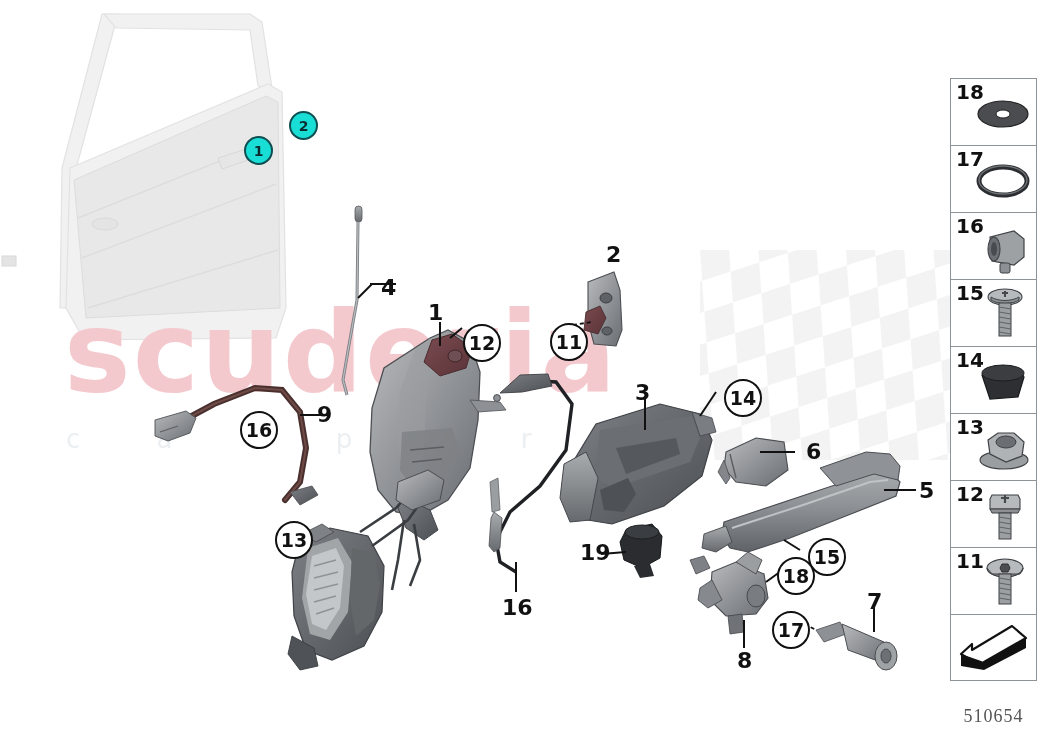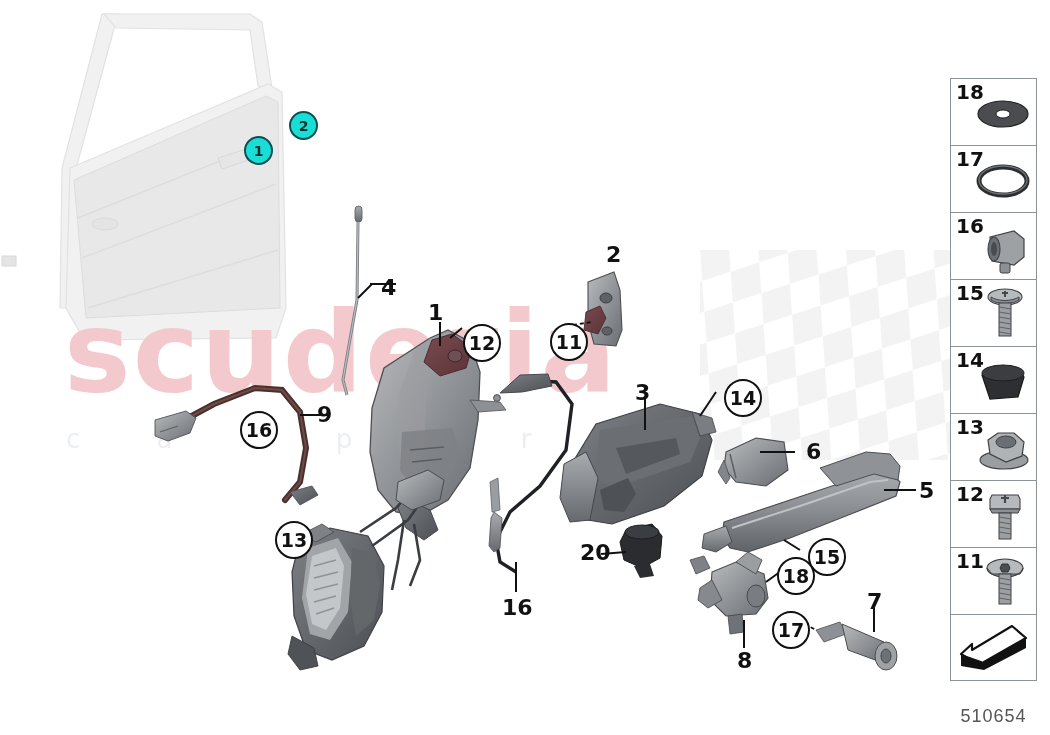--- a/index.html
+++ b/index.html
@@ -33,21 +33,21 @@
 
   
   .legend{position:absolute;left:950px;top:78px;width:87px;}
   .lbox{position:relative;height:67px;border:1.4px solid #8e9398;border-bottom:none;
         background:#fff;box-sizing:border-box;}
   .lbox:last-of-type{border-bottom:1.4px solid #8e9398;}
   .lnum{position:absolute;left:5px;top:3px;font-size:20px;font-weight:700;color:#111;
         font-family:"DejaVu Sans",sans-serif;line-height:1;}
   .lart{position:absolute;right:4px;top:4px;width:58px;height:59px;}
   .dnum{position:absolute;left:950px;top:706px;width:87px;text-align:center;
-        font-size:18px;color:#555;font-family:Liberation Sans, sans-serif;letter-spacing:1px;}
+        font-size:18px;color:#555;font-family:Liberation Serif, serif;letter-spacing:1px;}
 </style>
 </head>
 <body>
 
 <div id="stage">
 
   <svg class="wm-flag" viewBox="0 0 260 210">
     <defs>
       <pattern id="chk" width="60" height="60" patternUnits="userSpaceOnUse" patternTransform="rotate(-18) skewX(-14)">
         <rect width="30" height="30" x="0" y="0" fill="#ebebeb"></rect>
@@ -244,21 +244,21 @@
   <div class="cal cal-plain" style="left:428px;top:302px">1</div>
   <div class="cal cal-plain" style="left:606px;top:244px">2</div>
   <div class="cal cal-plain" style="left:635px;top:382px">3</div>
   <div class="cal cal-plain" style="left:381px;top:277px">4</div>
   <div class="cal cal-plain" style="left:919px;top:480px">5</div>
   <div class="cal cal-plain" style="left:806px;top:441px">6</div>
   <div class="cal cal-plain" style="left:867px;top:591px">7</div>
   <div class="cal cal-plain" style="left:737px;top:650px">8</div>
   <div class="cal cal-plain" style="left:317px;top:404px">9</div>
   <div class="cal cal-plain" style="left:502px;top:597px">16</div>
-  <div class="cal cal-plain" style="left:580px;top:542px">20</div>
+  <div class="cal cal-plain" style="left:580px;top:542px">19</div>
 
   <div class="cal cal-circ" style="left:550px;top:323px">11</div>
   <div class="cal cal-circ" style="left:463px;top:324px">12</div>
   <div class="cal cal-circ" style="left:275px;top:521px">13</div>
   <div class="cal cal-circ" style="left:724px;top:379px">14</div>
   <div class="cal cal-circ" style="left:808px;top:538px">15</div>
   <div class="cal cal-circ" style="left:240px;top:411px">16</div>
   <div class="cal cal-circ" style="left:772px;top:611px">17</div>
   <div class="cal cal-circ" style="left:777px;top:557px">18</div>
 

